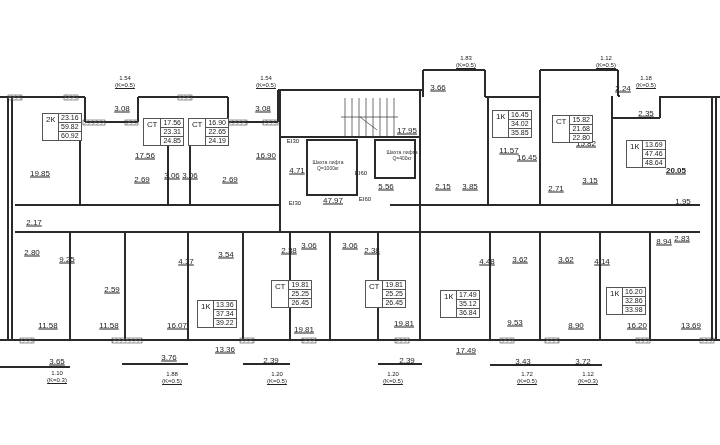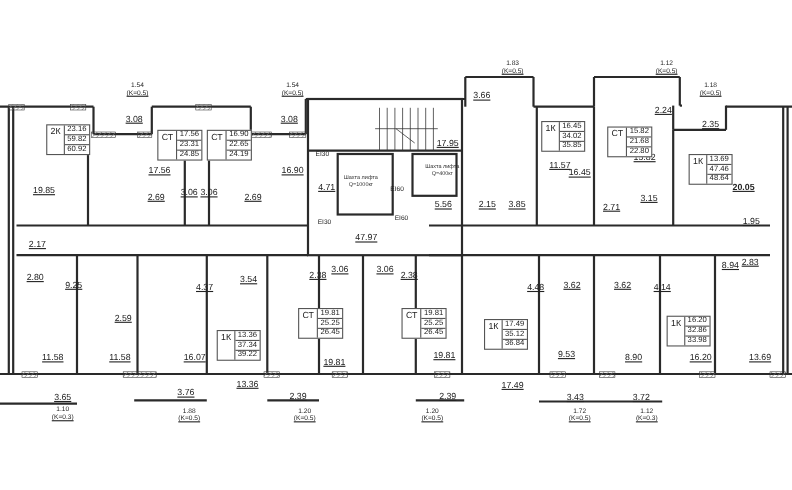--- a/index.html
+++ b/index.html
@@ -130,39 +130,39 @@
       <div class="lbl" style="left: 263px; top: 108px;">3.08</div>
       <div class="lbl" style="left: 40px; top: 173px;">19.85</div>
       <div class="lbl" style="left: 145px; top: 155px;">17.56</div>
       <div class="lbl" style="left: 266px; top: 155px;">16.90</div>
       <div class="lbl" style="left: 142px; top: 179px;">2.69</div>
       <div class="lbl" style="left: 230px; top: 179px;">2.69</div>
       <div class="lbl" style="left: 172px; top: 175px;">3.06</div>
       <div class="lbl" style="left: 190px; top: 175px;">3.06</div>
       <div class="lbl" style="left: 297px; top: 170px;">4.71</div>
       <div class="lbl" style="left: 407px; top: 130px;">17.95</div>
-      <div class="lbl" style="left: 391px; top: 186px; padding-left: 24px;">5.56</div>
+      <div class="lbl" style="left: 374px; top: 186px; padding-left: 24px;">5.56</div>
       <div class="lbl" style="left: 438px; top: 87px;">3.66</div>
       <div class="lbl" style="left: 464px; top: 150px; margin-left: 45px;">11.57</div>
       <div class="lbl" style="left: 443px; top: 186px;">2.15</div>
       <div class="lbl" style="left: 470px; top: 186px;">3.85</div>
       <div class="lbl" style="left: 527px; top: 157px;">16.45</div>
-      <div class="lbl" style="left: 603px; top: 88px; margin-top: 12px;">2.24</div>
+      <div class="lbl" style="left: 623px; top: 88px;">2.24</div>
       <div class="lbl" style="left: 646px; top: 113px;">2.35</div>
       <div class="lbl" style="left: 586px; top: 143px;">15.82</div>
       <div class="lbl" style="left: 556px; top: 188px;">2.71</div>
       <div class="lbl" style="left: 590px; top: 180px;">3.15</div>
       <div class="lbl" style="left: 676px; top: 170px; font-weight: bold;">20.05</div>
       <div class="lbl" style="left: 34px; top: 222px;">2.17</div>
       <div class="lbl" style="left: 32px; top: 252px; text-align: right;">2.80</div>
       <div class="lbl" style="left: 67px; top: 259px;">9.25</div>
       <div class="lbl" style="left: 112px; top: 259px; margin-top: 30px;">2.59</div>
       <div class="lbl" style="left: 186px; top: 261px;">4.37</div>
       <div class="lbl" style="left: 226px; top: 254px;">3.54</div>
-      <div class="lbl" style="left: 333px; top: 216px;">47.97</div>
+      <div class="lbl" style="left: 333px; top: 200px;">47.97</div>
       <div class="lbl" style="left: 309px; top: 245px;">3.06</div>
       <div class="lbl" style="left: 350px; top: 245px;">3.06</div>
       <div class="lbl" style="left: 289px; top: 250px;">2.38</div>
       <div class="lbl" style="left: 372px; top: 250px;">2.38</div>
       <div class="lbl" style="left: 487px; top: 261px;">4.48</div>
       <div class="lbl" style="left: 520px; top: 259px;">3.62</div>
       <div class="lbl" style="left: 566px; top: 259px;">3.62</div>
       <div class="lbl" style="left: 602px; top: 261px;">4.14</div>
       <div class="lbl" style="left: 683px; top: 201px;">1.95</div>
       <div class="lbl" style="left: 682px; top: 238px;">2.83</div>

